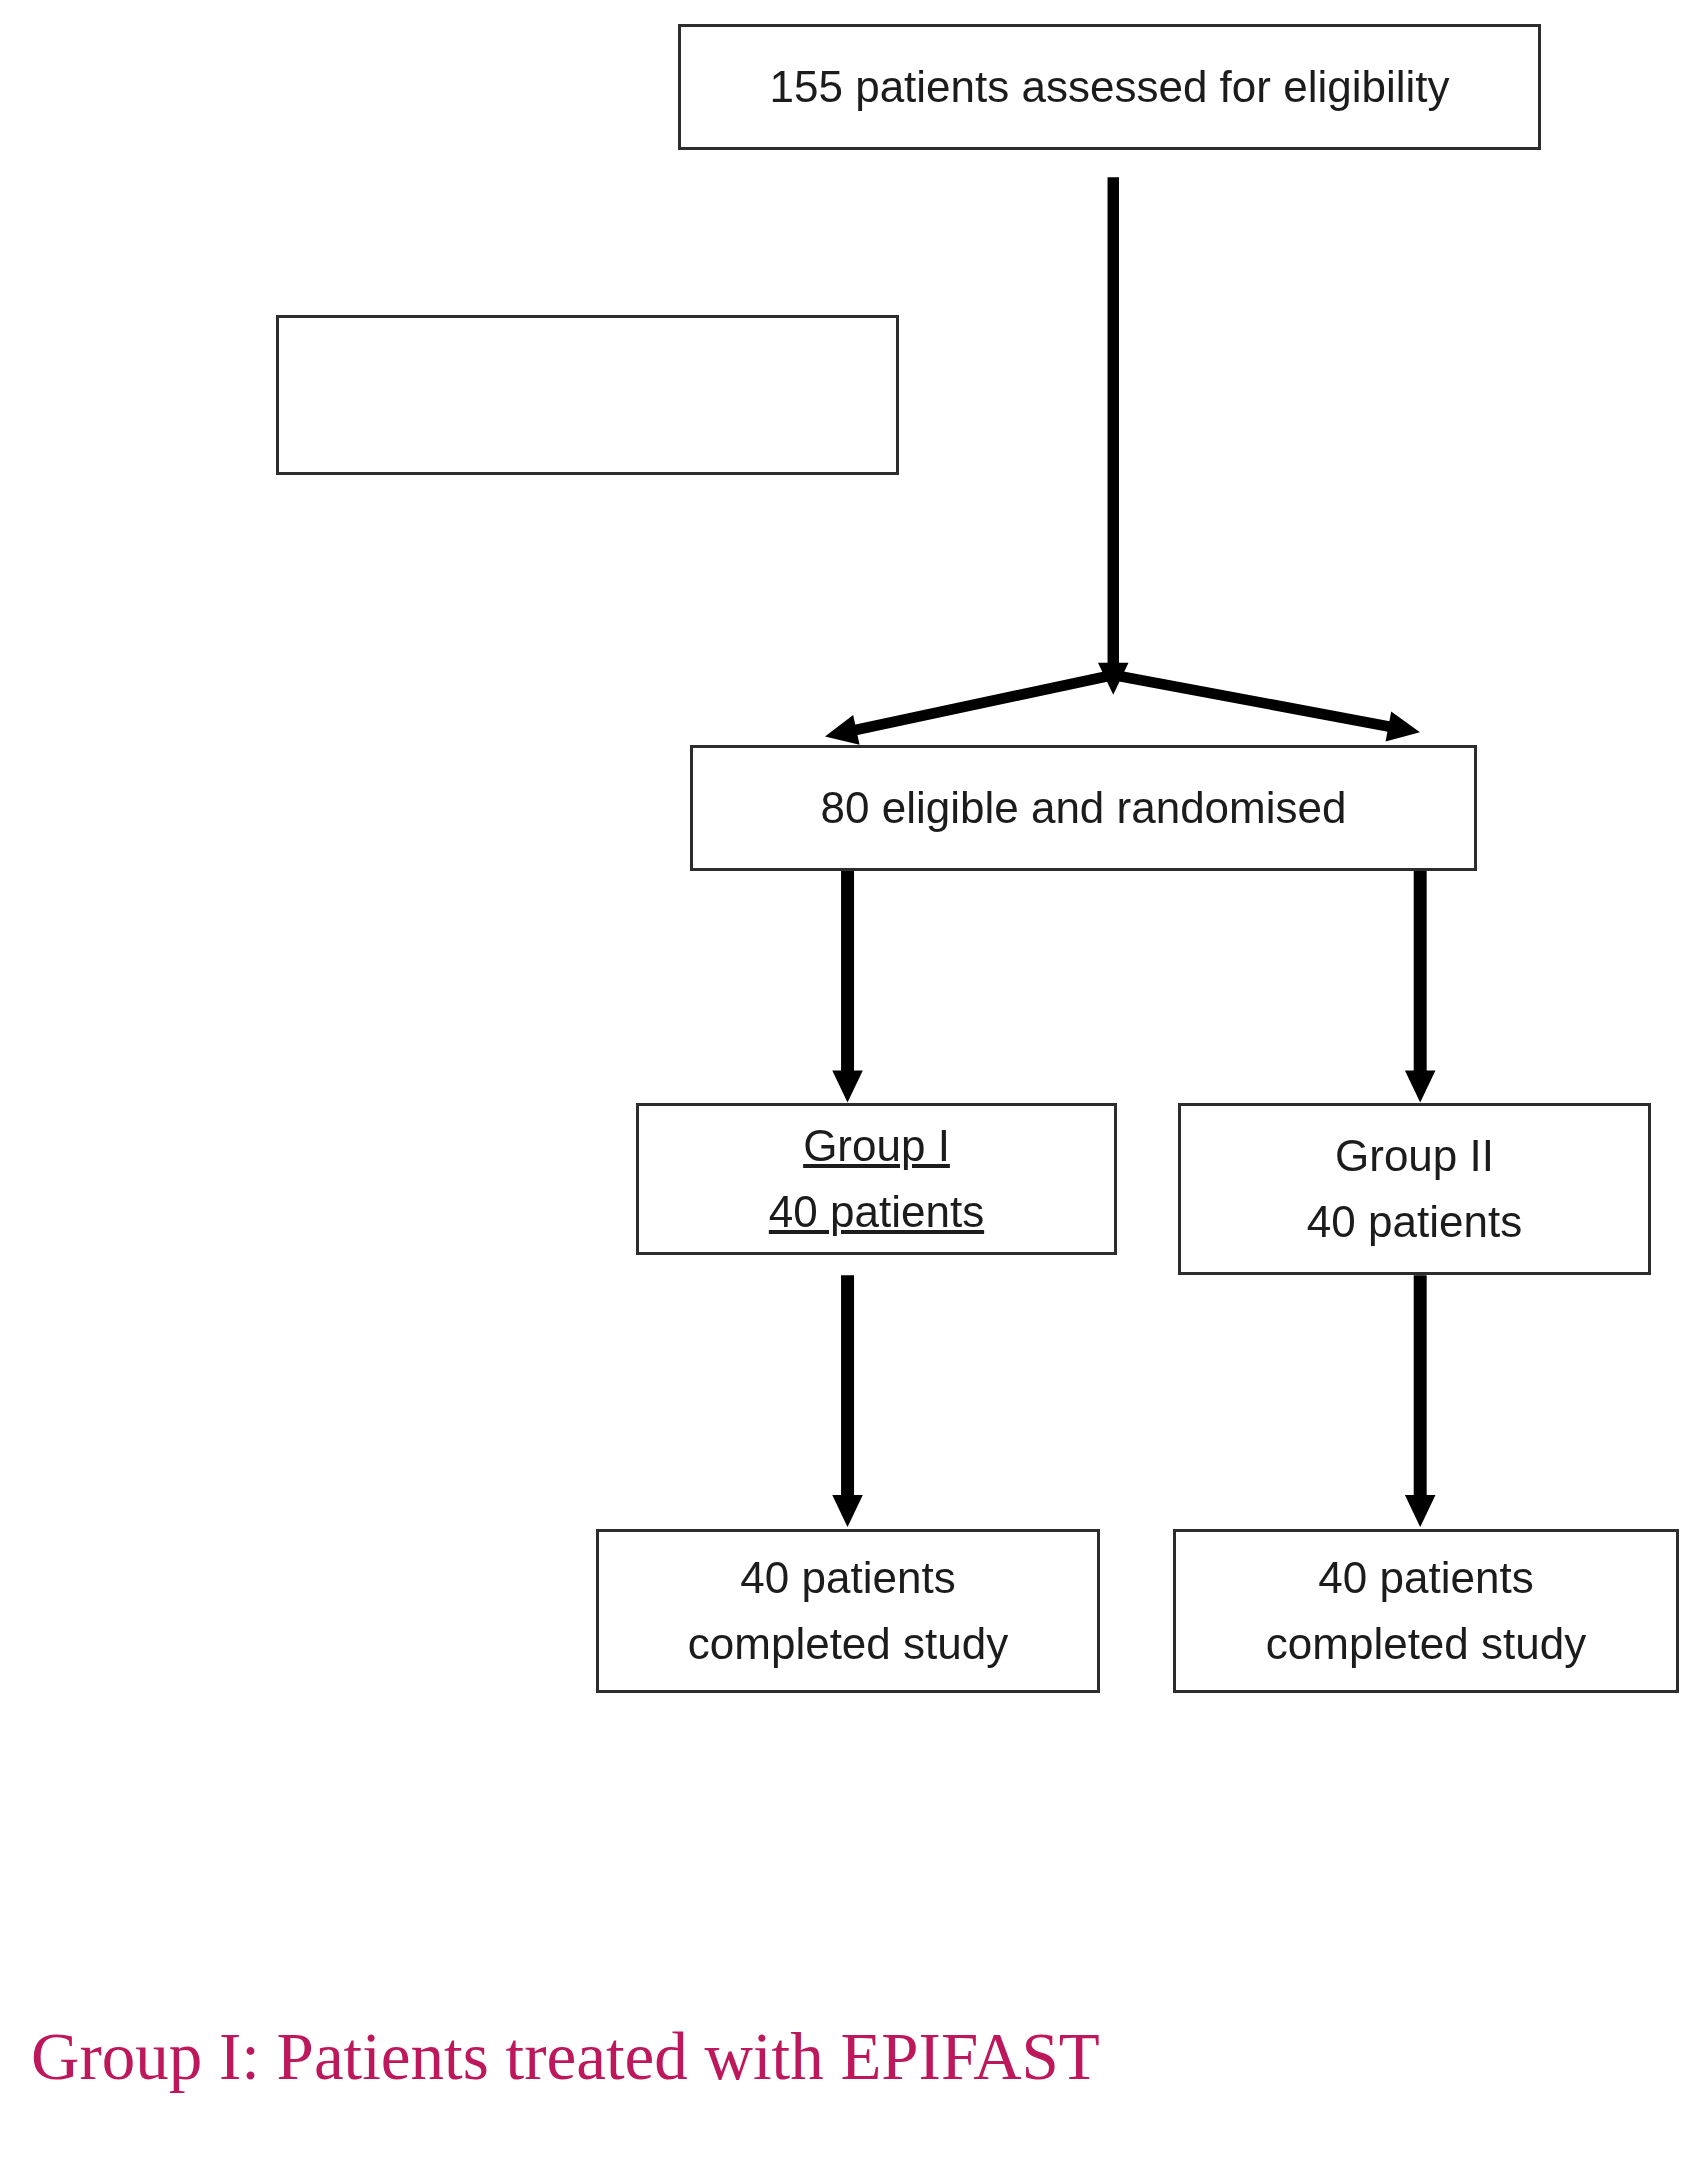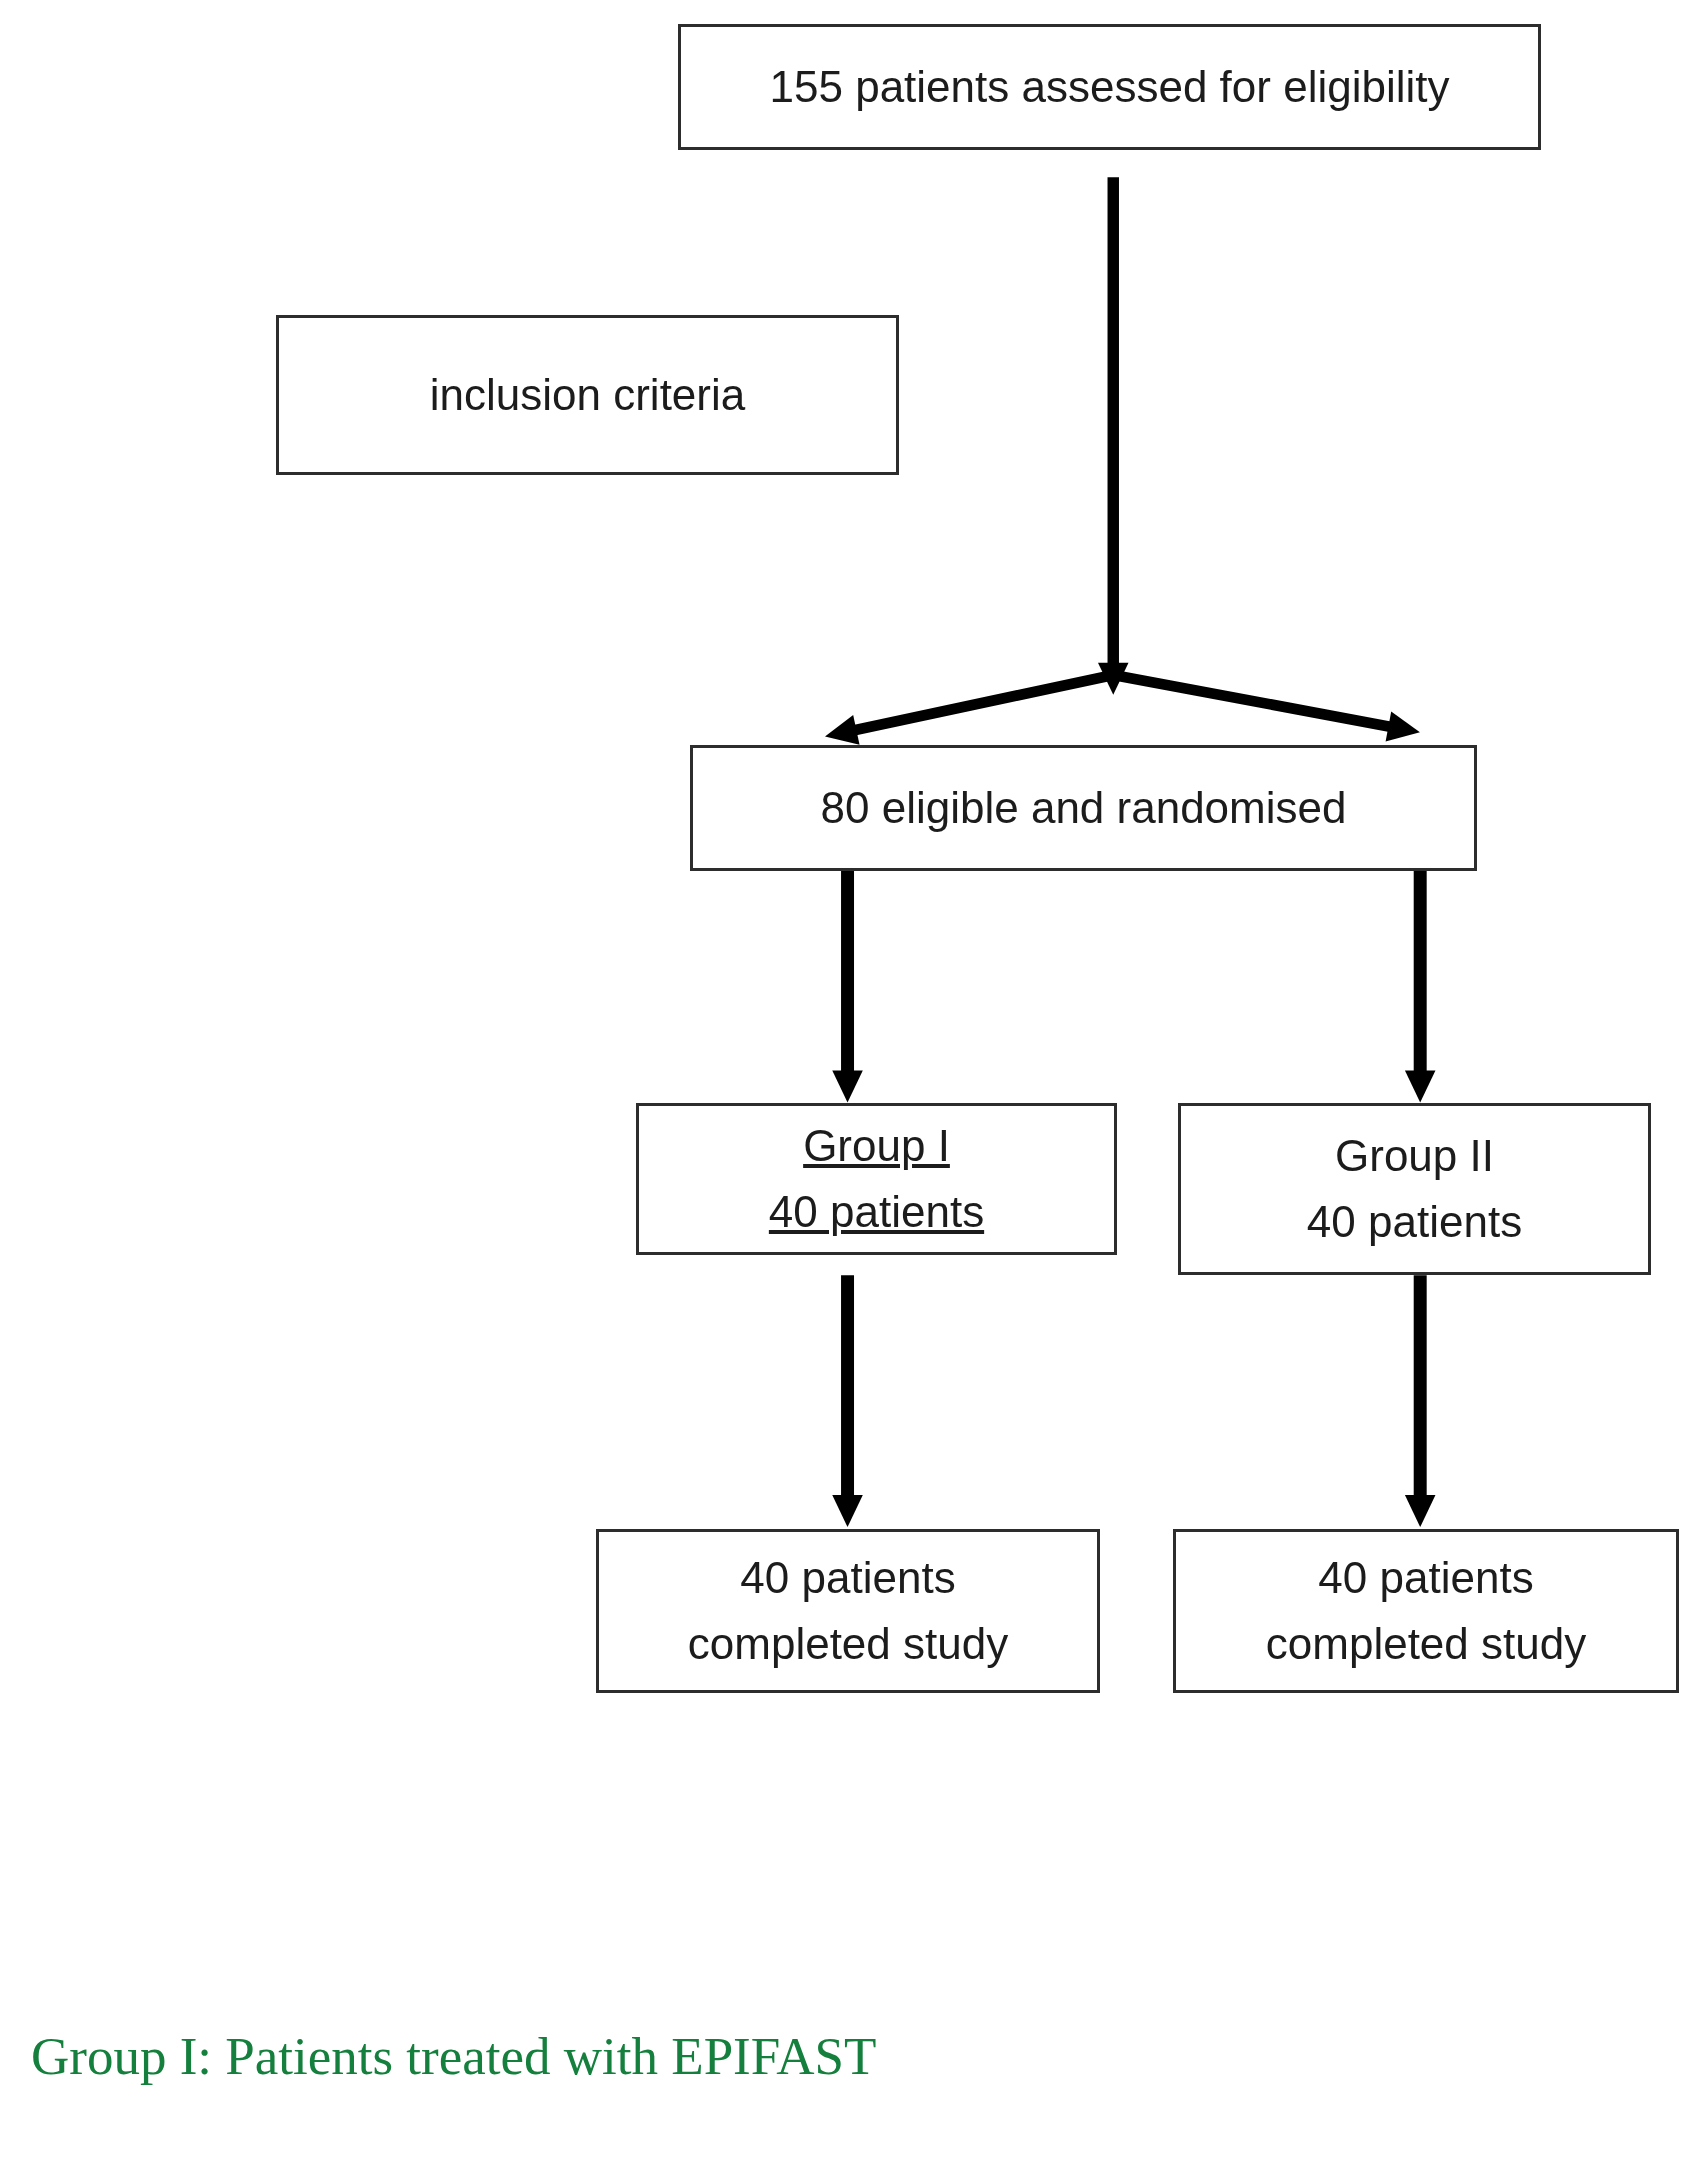--- a/index.html
+++ b/index.html
@@ -40,23 +40,23 @@
   #box-randomised { left: 690px;  top: 745px;  width: 787px; height: 126px; }
   #box-group1     { left: 636px;  top: 1103px; width: 481px;  height: 152px; text-decoration: underline; }
   #box-group2     { left: 1178px; top: 1103px; width: 473px;  height: 172px; }
   #box-completed1 { left: 596px;  top: 1529px; width: 504px;  height: 164px; }
   #box-completed2 { left: 1173px; top: 1529px; width: 506px;  height: 164px; }
   .legend {
     position: absolute;
     left: 31px;
     top: 2020px;
     font-family: "Liberation Serif", serif;
-    font-size: 53px;
+    font-size: 67px;
     line-height: 72px;
-    color: #15803d;
+    color: #be185d;
     white-space: nowrap;
   }
 </style>
 </head>
 <body>
 
 <div class="canvas">
 
   <svg class="arrows" viewBox="0 0 2233 2859" xmlns="http://www.w3.org/2000/svg" aria-hidden="true">
     <defs>
@@ -71,21 +71,20 @@
     <path class="ln" d="M1860 1140 L1860 1422" stroke-width="17" marker-end="url(#arrowhead)"></path>
     <path class="ln" d="M1110 1670 L1110 1978" stroke-width="17" marker-end="url(#arrowhead)"></path>
     <path class="ln" d="M1860 1670 L1860 1978" stroke-width="17" marker-end="url(#arrowhead)"></path>
   </svg>
 
   <div class="box" id="box-assessed">
     <span>155 patients assessed for eligibility</span>
   </div>
 
   <div class="box" id="box-notfulfill">
-    <span>inclusion criteria</span>
   </div>
 
   <div class="box" id="box-randomised">
     <span>80 eligible and randomised</span>
   </div>
 
   <div class="box" id="box-group1">
     <span>Group I</span>
     <span>40 patients</span>
   </div>

